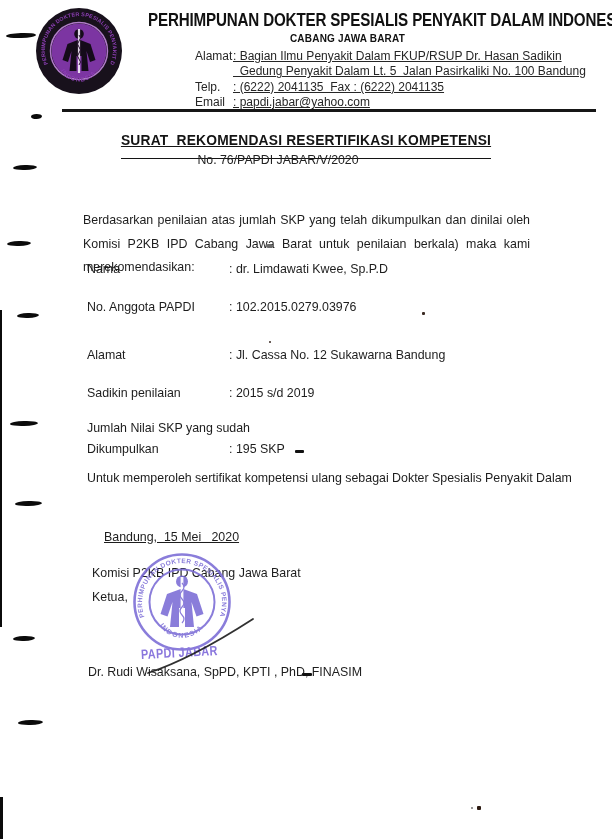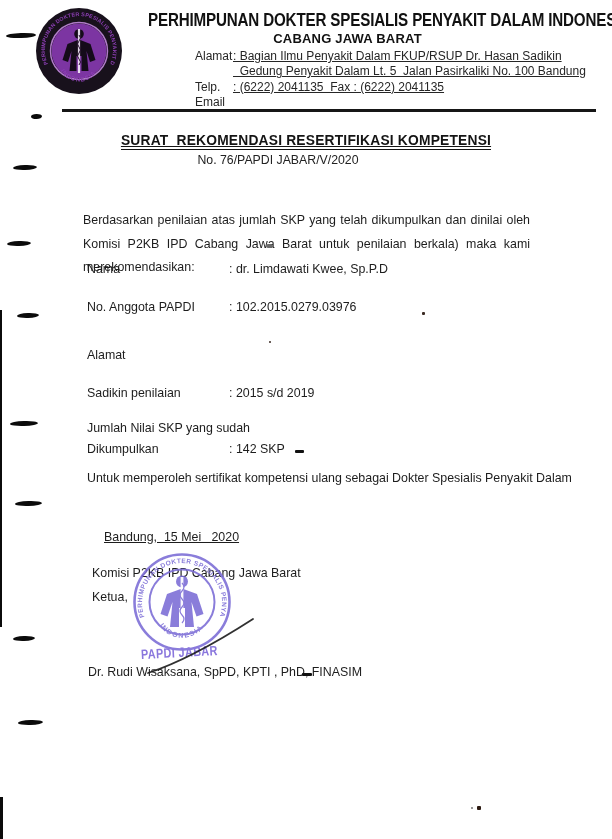--- a/index.html
+++ b/index.html
@@ -14,30 +14,30 @@
   
   .dash { position:absolute; background:#0b0b0b; border-radius:50%; height:5px; transform:rotate(-2deg); }
   .vline { position:absolute; left:0; width:2px; background:#0b0b0b; }
   .speck { position:absolute; background:#3a2a22; border-radius:1px; }
 
   
   .logo { position:absolute; left:35px; top:7px; width:88px; height:88px; }
   .org { position:absolute; left:95px; top:10px; width:505px; text-align:center; }
   .org1 { font-size:18.5px; font-weight:bold; color:#111; line-height:19px; }
   .org1 .condensed { display:inline-block; transform:scaleX(.82); transform-origin:center; white-space:nowrap; letter-spacing:-.2px; }
-  .org2 { font-size:13px; font-weight:bold; color:#111; line-height:17px; margin-top:1px; letter-spacing:.2px; }
+  .org2 { font-size:10px; font-weight:bold; color:#111; line-height:17px; margin-top:1px; letter-spacing:.2px; }
   .contact { position:absolute; left:195px; top:49px; font-size:12px; line-height:15.4px; color:#262626; }
   .crow { display:flex; }
   .clabel { width:38px; flex:0 0 38px; }
   .rule { position:absolute; left:62px; top:109px; width:534px; height:3px; background:#161616; }
 
   
   .titlewrap { position:absolute; left:0; top:131px; width:612px; text-align:center; }
   .doctitle { font-size:13.8px; font-weight:bold; letter-spacing:.2px; color:#141414;
-              border-bottom:1.6px solid #141414; padding-bottom:1px; }
+              border-bottom:1.6px solid #141414; padding-bottom:10px; }
   .numwrap { position:absolute; left:0; top:153px; width:556px; text-align:center; font-size:12.3px; color:#222; }
 
   
   .bodypara { position:absolute; left:83px; top:209px; width:447px; font-size:12.4px;
               line-height:23.5px; text-align:justify; color:#1d1d1d; }
   .fieldrow { position:absolute; left:87px; right:30px; font-size:12.4px; color:#1d1d1d; }
   .fieldrow .val { position:absolute; left:142px; white-space:pre; }
   .closingline { position:absolute; left:87px; top:471px; font-size:12.4px; color:#1d1d1d; }
 
   
@@ -105,20 +105,21 @@
     <div class="crow">
       <span class="clabel"></span>
       <span class="cvalue pre">  Gedung Penyakit Dalam Lt. 5  Jalan Pasirkaliki No. 100 Bandung</span>
     </div>
     <div class="crow">
       <span class="clabel">Telp.</span>
       <span class="cvalue pre">: (6222) 2041135  Fax : (6222) 2041135</span>
     </div>
     <div class="crow">
       <span class="clabel">Email</span>
+      <span class="cvalue pre">: papdi.jabar@yahoo.com</span>
     </div>
   </div>
 
   <div class="rule"></div>
 
   <div class="titlewrap">
     <span class="doctitle pre">SURAT  REKOMENDASI RESERTIFIKASI KOMPETENSI</span>
   </div>
   <div class="numwrap">No. 76/PAPDI JABAR/V/2020</div>
 
@@ -127,31 +128,32 @@
   <div class="fieldrow" style="top:262px;">
     <span>Nama</span>
     <span class="val">: dr. Limdawati Kwee, Sp.P.D</span>
   </div>
   <div class="fieldrow" style="top:300px;">
     <span>No. Anggota PAPDI</span>
     <span class="val">: 102.2015.0279.03976</span>
   </div>
   <div class="fieldrow" style="top:348px;">
     <span>Alamat</span>
+    <span class="val">: Jl. Cassa No. 12 Sukawarna Bandung</span>
   </div>
   <div class="fieldrow" style="top:386px;">
     <span>Sadikin penilaian</span>
     <span class="val">: 2015 s/d 2019</span>
   </div>
   <div class="fieldrow" style="top:421px;">
     <span>Jumlah Nilai SKP yang sudah</span>
   </div>
   <div class="fieldrow" style="top:442px;">
     <span>Dikumpulkan</span>
-    <span class="val">: 142 SKP</span>
+    <span class="val">: 195 SKP</span>
   </div>
 
   <div class="closingline">Untuk memperoleh sertifikat kompetensi ulang sebagai Dokter Spesialis Penyakit Dalam</div>
 
   <div class="placedate pre">Bandung,  15 Mei   2020</div>
   <div class="committee">Komisi P2KB IPD Cabang Jawa Barat</div>
   <div class="role">Ketua,</div>
 
   <div class="stamp">
     <svg width="123" height="123" viewBox="0 0 123 123">

